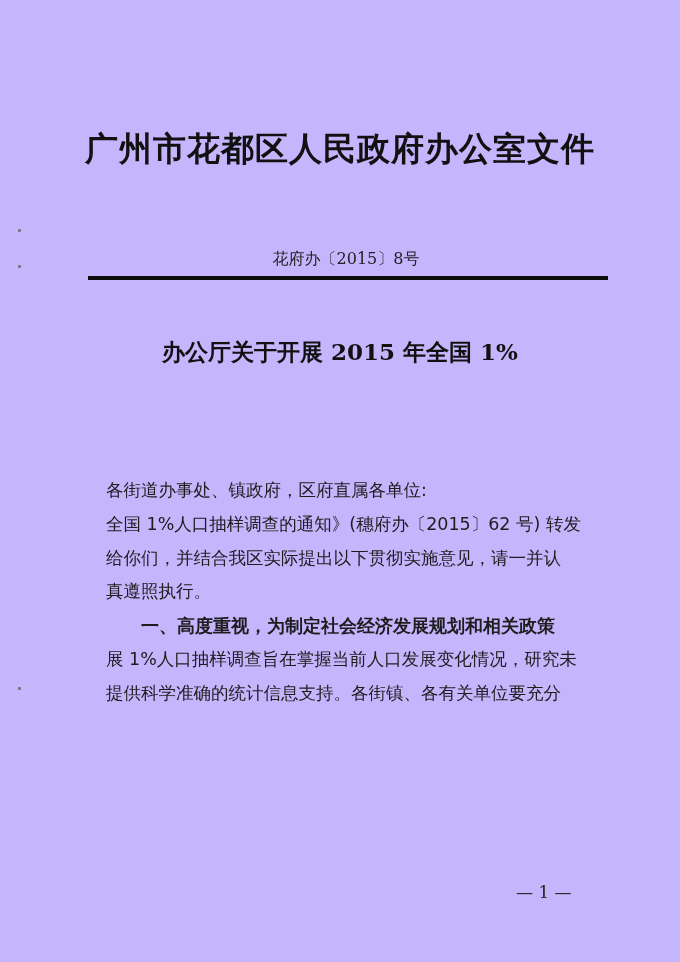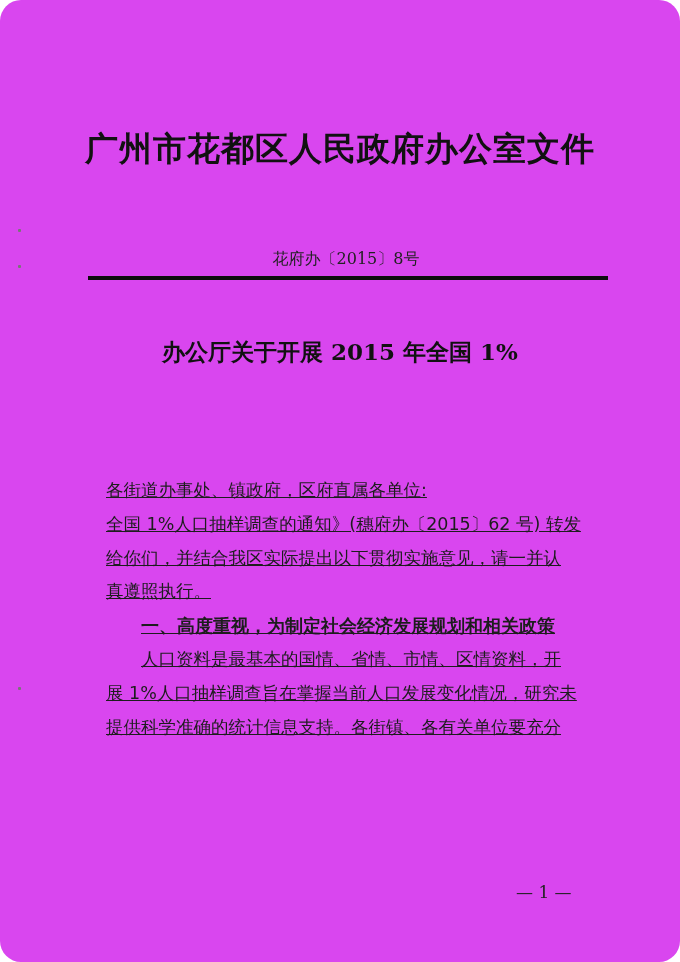--- a/index.html
+++ b/index.html
@@ -11,22 +11,21 @@
     width: 680px;
     height: 962px;
     position: relative;
     overflow: hidden;
     color: #1a1a1a;
   }
   .page {
     position: absolute;
     left: 0; top: 0;
     width: 680px; height: 962px;
-    background: #d946ef;
-    border-radius: 21px;
+    background: #c4b5fd;
   }
   .header-title {
     position: absolute;
     left: 0; right: 0;
     top: 124px;
     text-align: center;
     font-family: "DejaVu Serif", "Liberation Serif", serif;
     font-weight: bold;
     font-size: 33px;
     letter-spacing: 1px;
@@ -67,21 +66,21 @@
   .body-text {
     position: absolute;
     left: 106px;
     width: 500px;
     top: 474px;
     font-family: "DejaVu Sans", "Liberation Sans", sans-serif;
     font-size: 17.5px;
     line-height: 33.8px;
     color: #1d1d1d;
   }
-  .body-text .line { white-space: nowrap; height: 33.8px; text-decoration: underline; }
+  .body-text .line { white-space: nowrap; height: 33.8px; }
   .body-text .indent { padding-left: 35px; }
   .body-text .section-heading {
     padding-left: 35px;
     font-family: "DejaVu Sans", "Liberation Sans", sans-serif;
     font-weight: bold;
     font-size: 18px;
   }
   .page-number {
     position: absolute;
     left: 516px;
@@ -117,20 +116,19 @@
   <div class="notice-title">
     <div>办公厅关于开展 2015 年全国 1%</div>
   </div>
 
   <div class="body-text">
     <div class="line">各街道办事处、镇政府，区府直属各单位:</div>
     <div class="line">全国 1%人口抽样调查的通知》(穗府办〔2015〕62 号) 转发</div>
     <div class="line">给你们，并结合我区实际提出以下贯彻实施意见，请一并认</div>
     <div class="line">真遵照执行。</div>
     <div class="line section-heading">一、高度重视，为制定社会经济发展规划和相关政策</div>
-    <div class="line indent">人口资料是最基本的国情、省情、市情、区情资料，开</div>
     <div class="line">展 1%人口抽样调查旨在掌握当前人口发展变化情况，研究未</div>
     <div class="line">提供科学准确的统计信息支持。各街镇、各有关单位要充分</div>
   </div>
 
   <div class="page-number">— 1 —</div>
 
 </div>
 
 </body></html>

